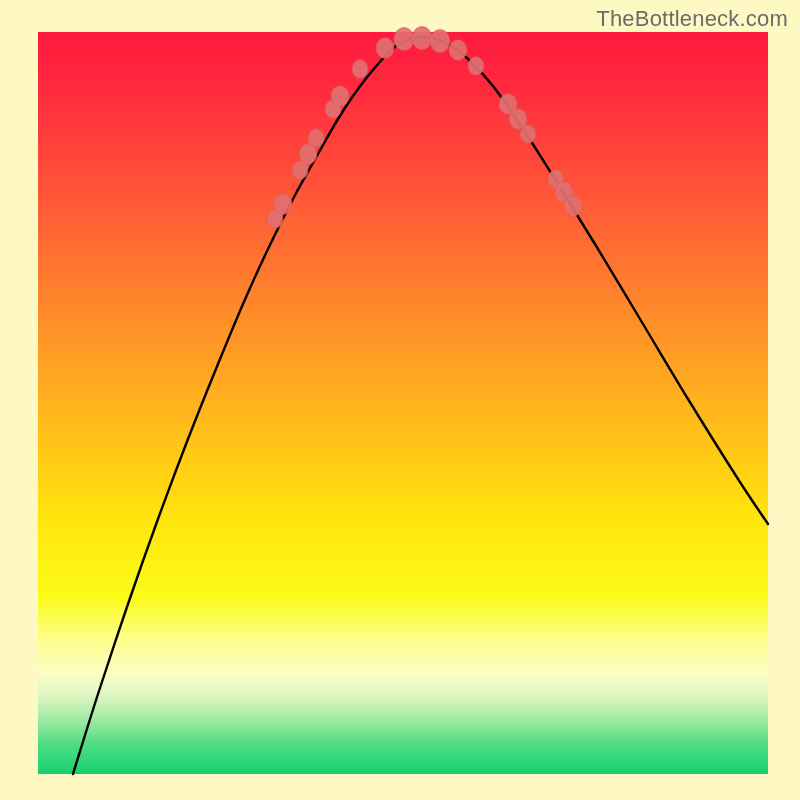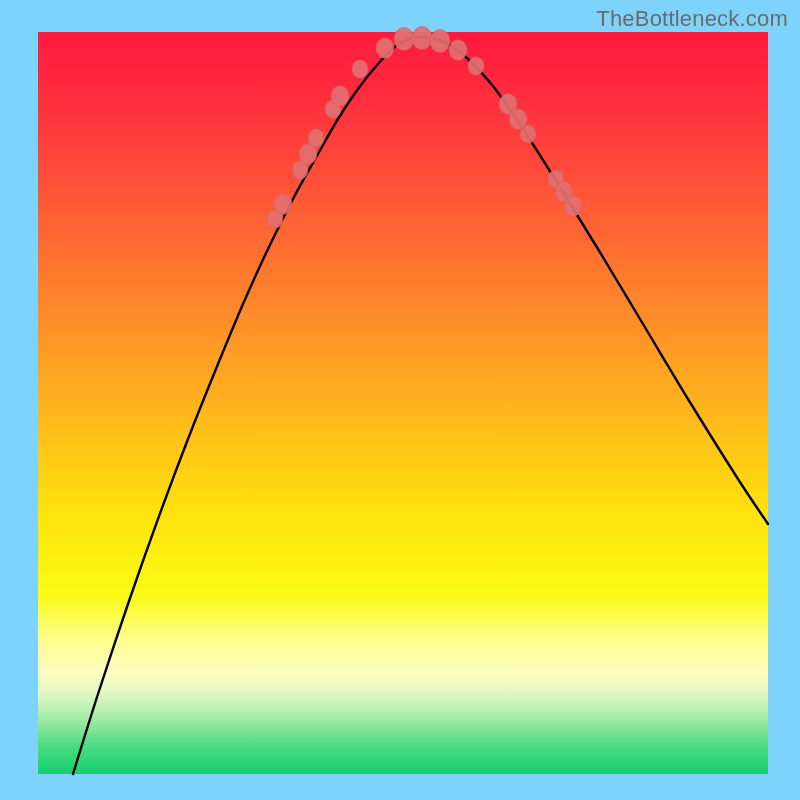--- a/index.html
+++ b/index.html
@@ -10,21 +10,21 @@
     background: #000;
     overflow: hidden;
     font-family: Arial, Helvetica, sans-serif;
   }
   .frame {
     position: absolute;
     left: 0;
     top: 0;
     width: 800px;
     height: 800px;
-    background: #7dd3fc;
+    background: #fef9c3;
   }
   .plot {
     position: absolute;
     left: 38px;
     top: 32px;
     width: 730px;
     height: 742px;
     background: linear-gradient(to bottom,
       #ff193f 0%,
       #ff2b3e 8%,

